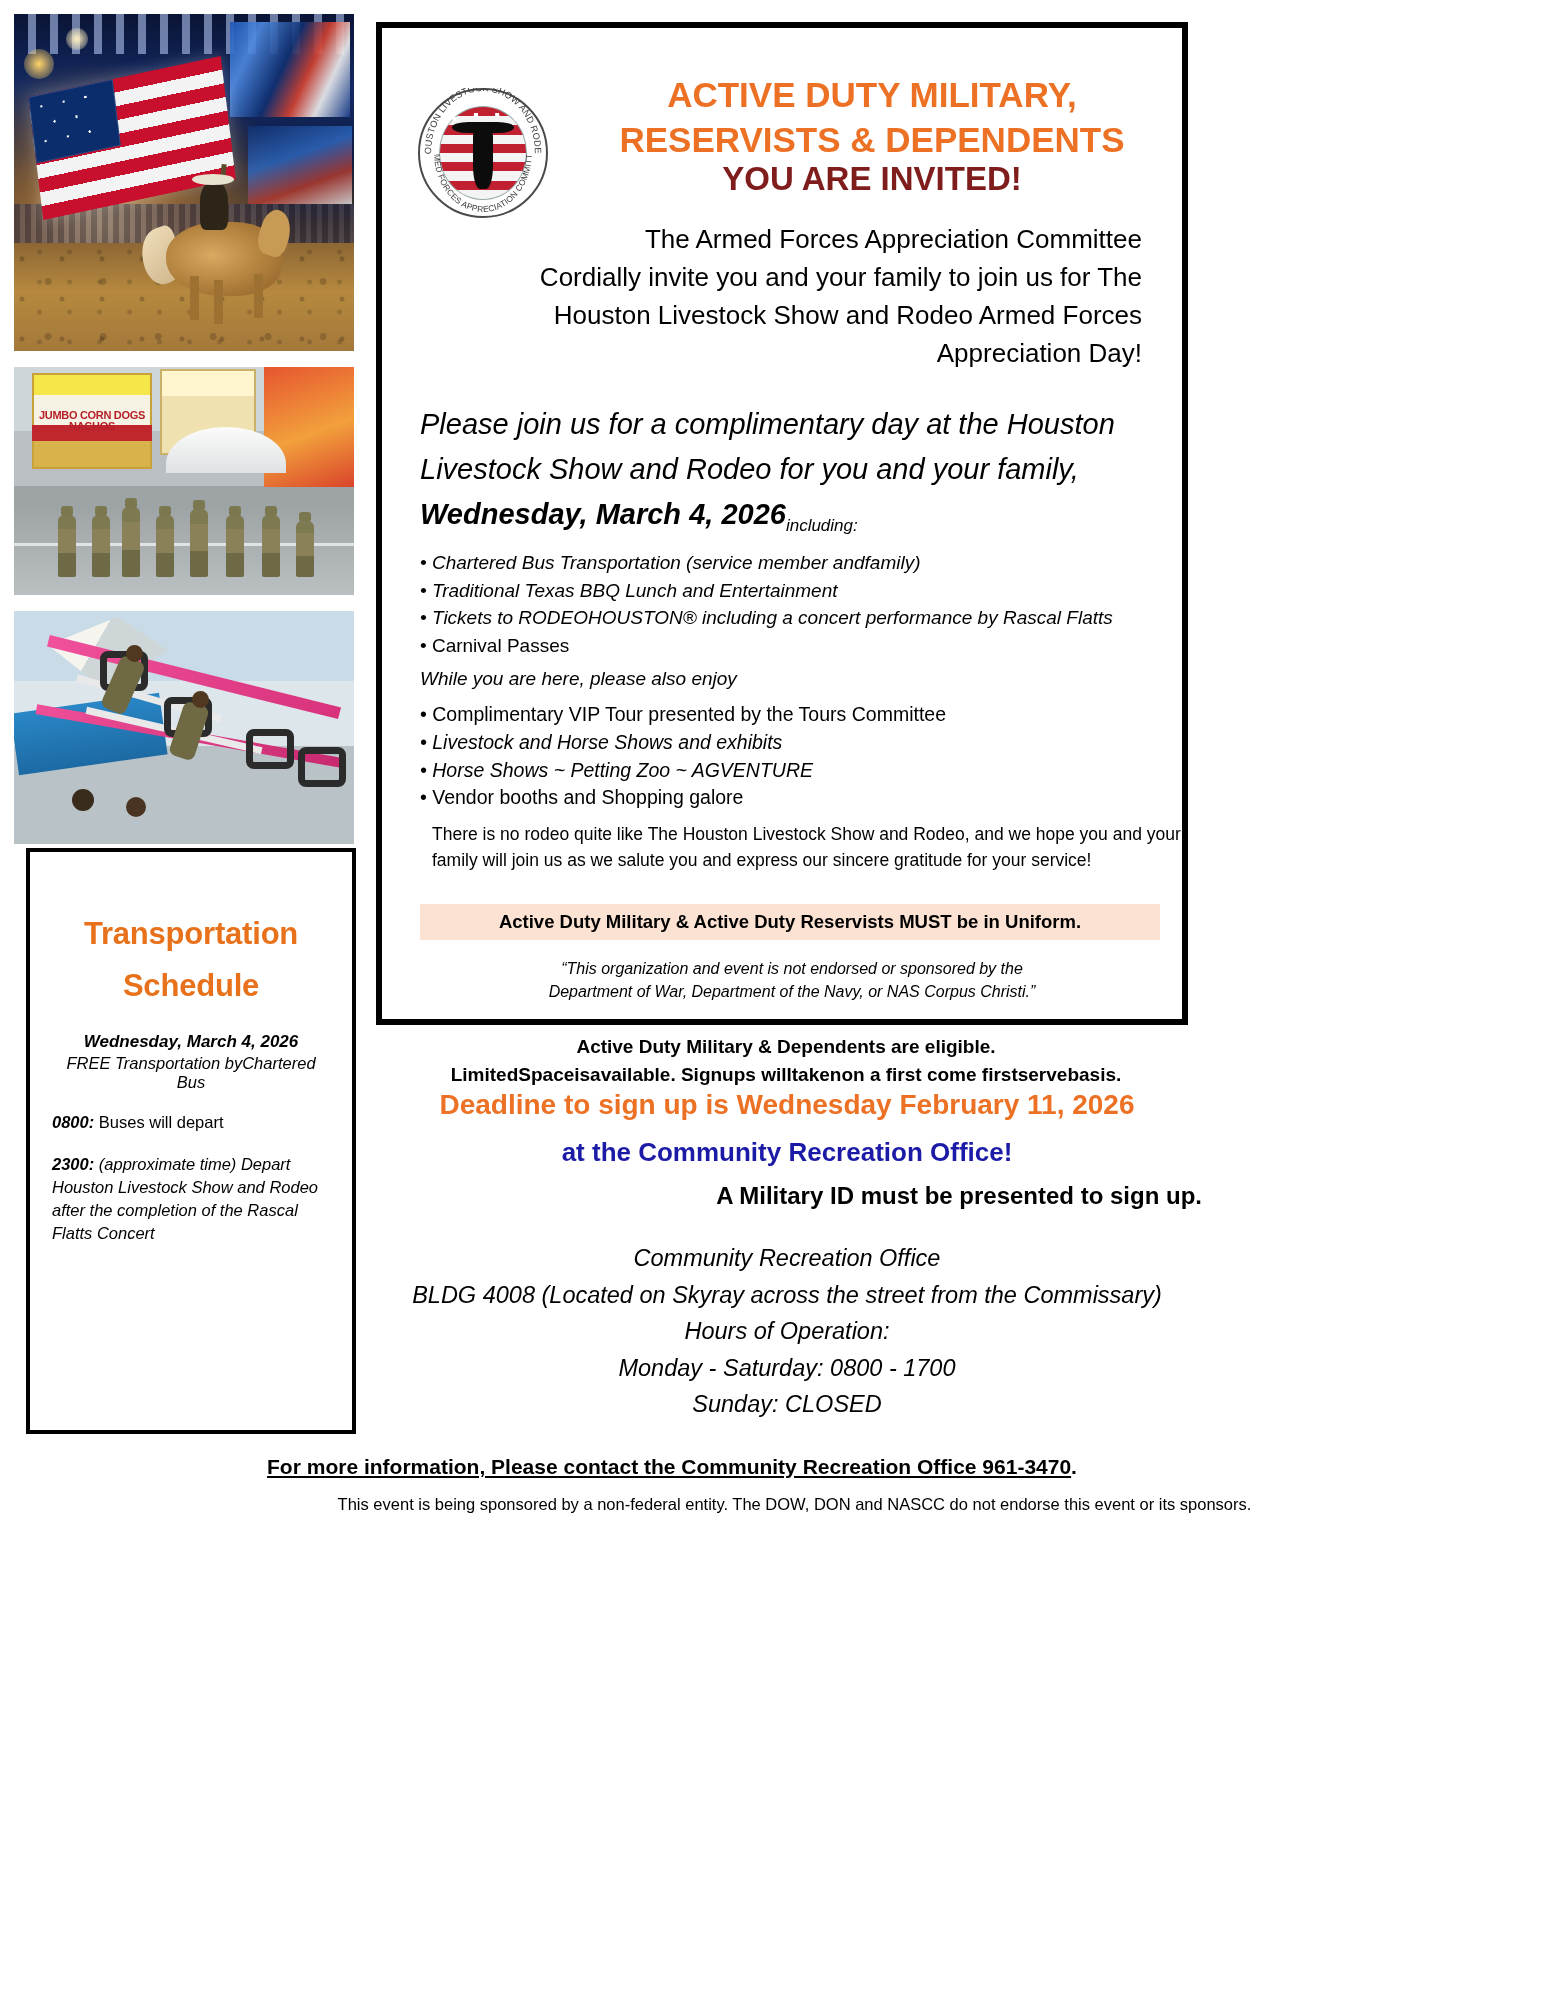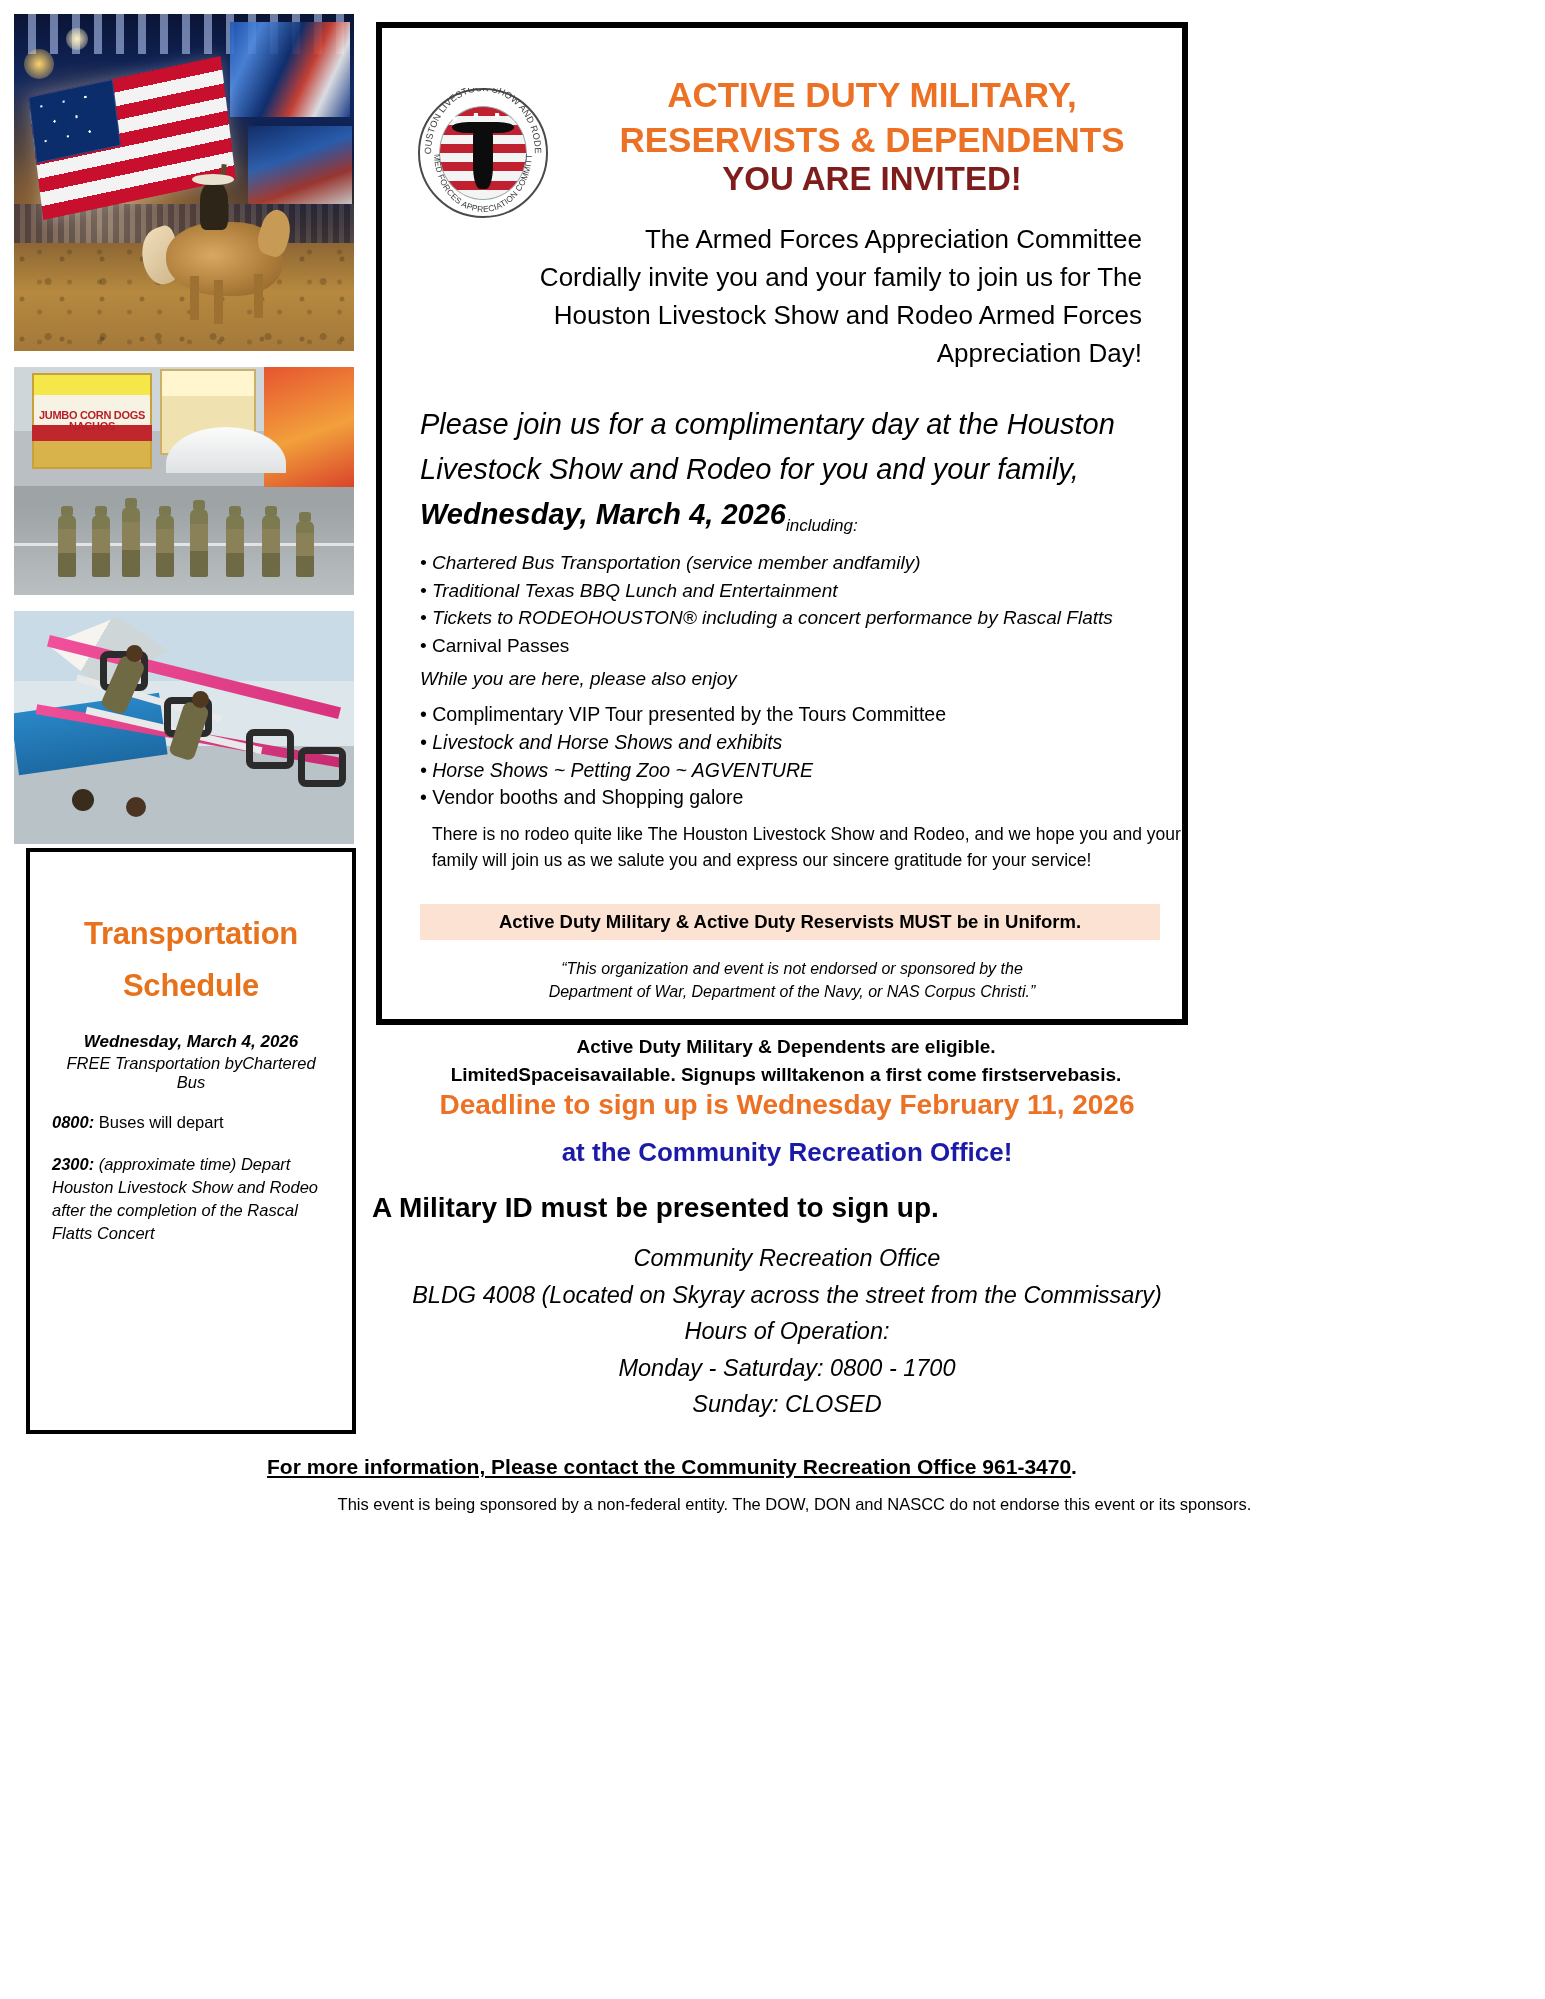--- a/index.html
+++ b/index.html
@@ -240,21 +240,21 @@
   .deadline {
     position:absolute; left:372px; top:1089px; width:830px;
     text-align:center; color:#ED7124; font-weight:bold; font-size:28px;
   }
   .at-office {
     position:absolute; left:372px; top:1137px; width:830px;
     text-align:center; color:#1B1BA8; font-weight:bold; font-size:26px;
   }
   .milid {
     position:absolute; left:372px; top:1182px; width:830px;
-    text-align:left; font-weight:bold; font-size:28px;margin-top:10px;
+    text-align:right; font-weight:bold; font-size:24px;
   }
   .office-block {
     position:absolute; left:372px; top:1240px; width:830px;
     text-align:center; font-style:italic; font-size:23.5px; line-height:36.5px;
   }
 
   
   .footer-main {
     position:absolute; left:0; top:1455px; width:1344px;
     text-align:center; font-weight:bold; font-size:21px;

